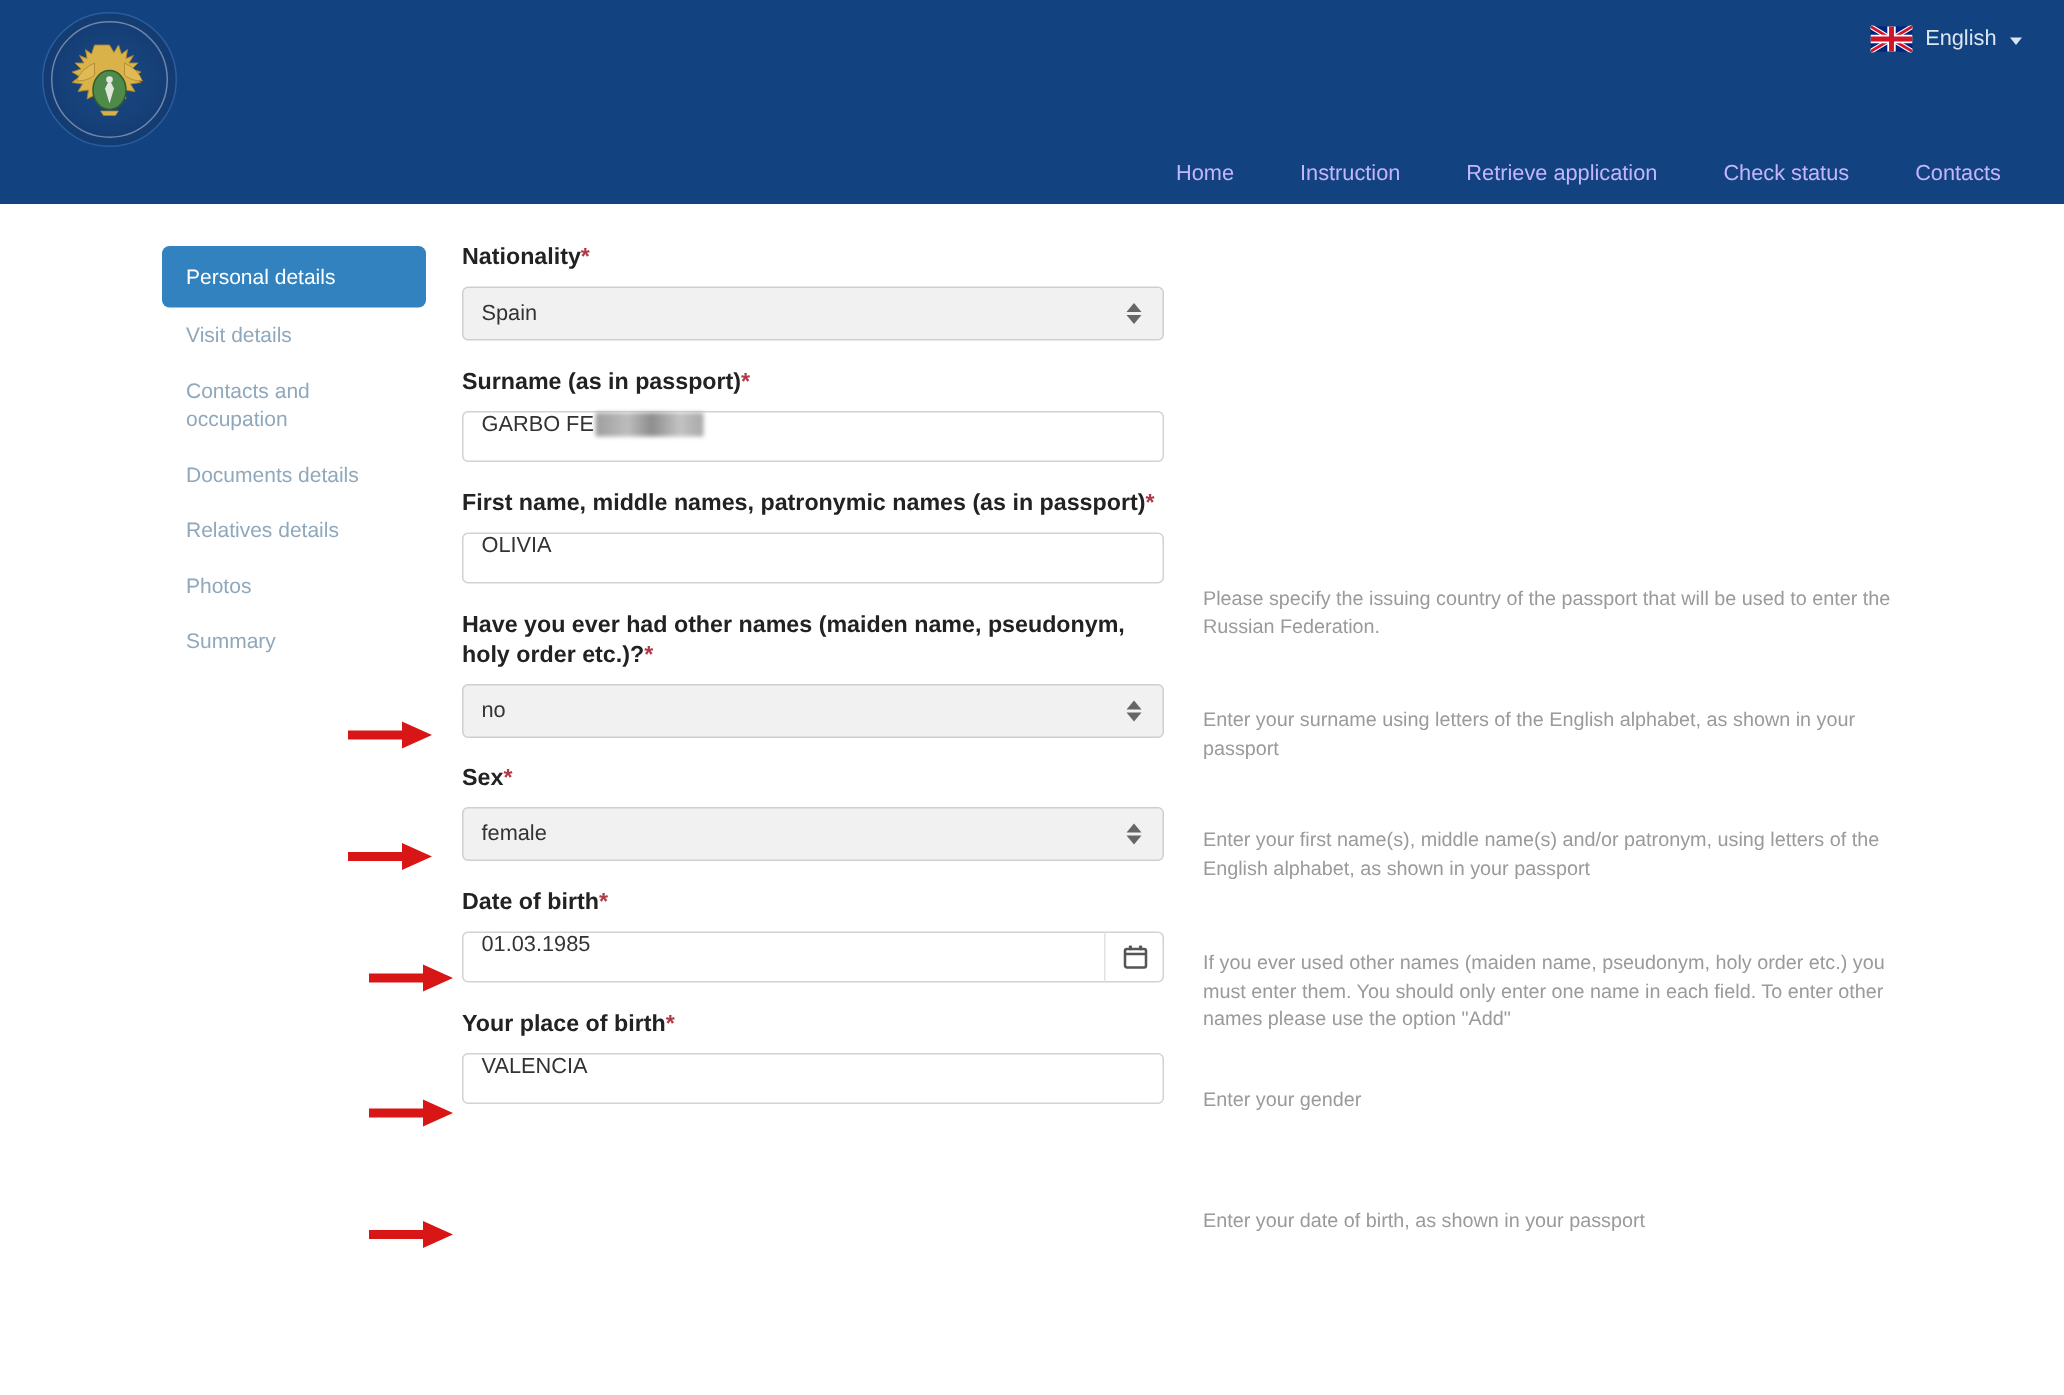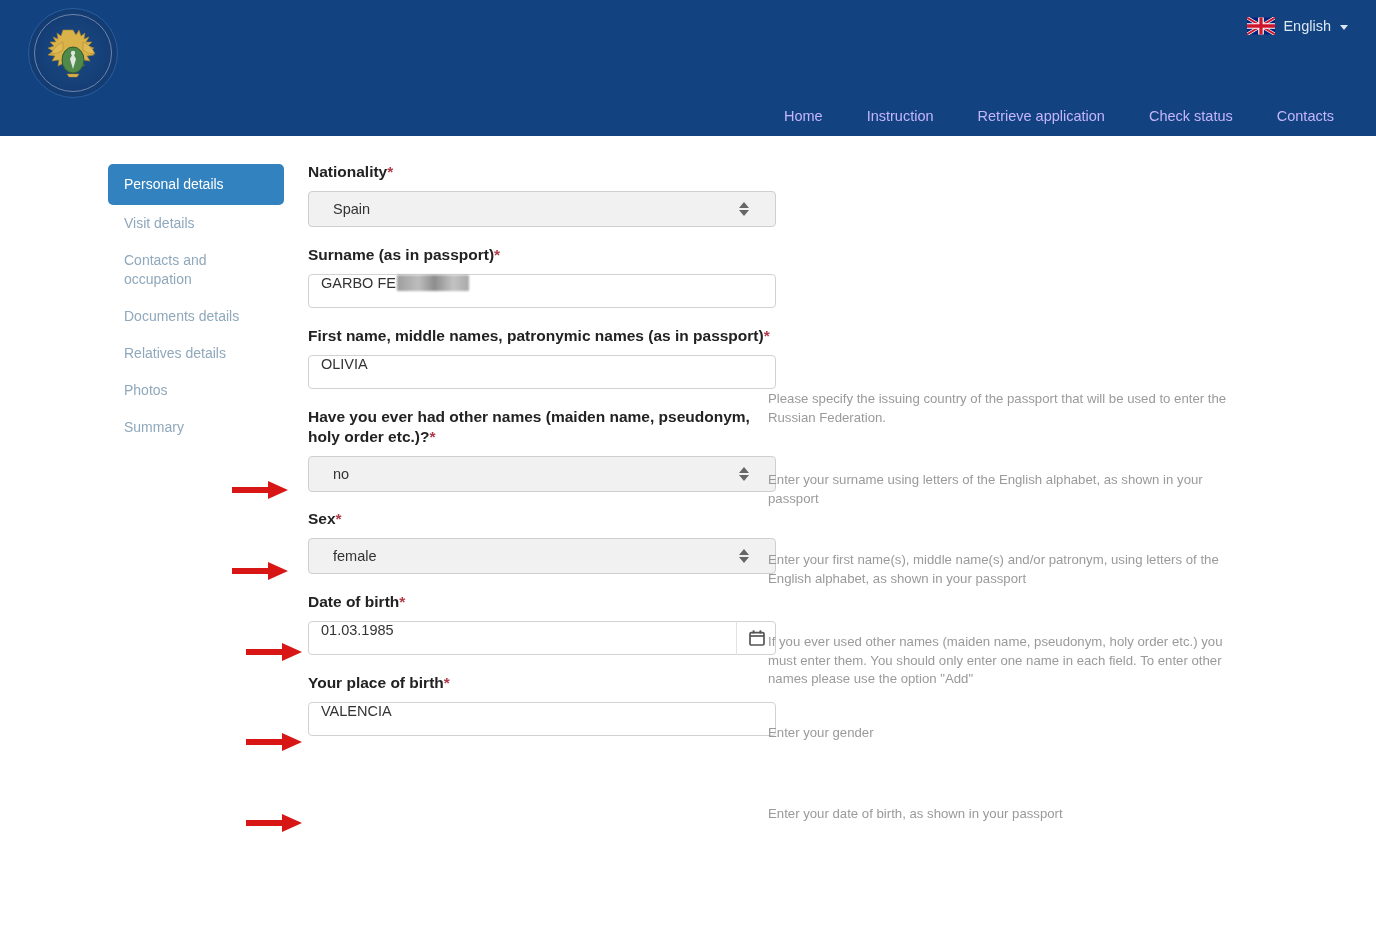--- a/index.html
+++ b/index.html
@@ -100,21 +100,21 @@
   .req { color: #b03a48; font-weight: bold; }
   .f-input {
     width: 468px; height: 34px; margin-top: 9px;
     border: 1px solid #d2d2d2; border-radius: 4px; background: #ffffff;
     font-family: "Liberation Sans", sans-serif; font-size: 14.5px; color: #333;
     padding: 0 12px; outline: none; display: flex; align-items: flex-start;
   }
   .f-select {
     width: 468px; height: 36px; margin-top: 9px;
     border: 1px solid #cfcfcf; border-radius: 4px; background: #f1f1f1;
-    font-size: 14.5px; color: #333; padding: 0 24px;
+    font-size: 14.5px; color: #333; padding: 0 12px;
     display: flex; align-items: center; justify-content: space-between;
     cursor: pointer;
   }
   .spin { display: flex; flex-direction: column; gap: 2px; margin-right: 2px; }
   .spin i {
     width: 0; height: 0; border-left: 5px solid transparent;
     border-right: 5px solid transparent; display: block;
   }
   .spin i.up { border-bottom: 6px solid #666; }
   .spin i.dn { border-top: 6px solid #666; }
@@ -127,21 +127,21 @@
     justify-content: center; cursor: pointer;
   }
   .redact-name {
     display: inline-block; width: 72px; height: 16px; margin-left: 1px;
     background: linear-gradient(90deg,#9e9e9e 0%,#bdbdbd 30%,#8d8d8d 52%,#c3c3c3 78%,#a8a8a8 100%);
     filter: blur(1.3px); border-radius: 1px; vertical-align: -3px;
   }
 
   
   .hint {
-    position: absolute; left: 768px; width: 470px;
+    position: absolute; left: 802px; width: 470px;
     font-size: 13.2px; line-height: 18.5px; color: #9a9a9a;
   }
 
   
   .arrow { position: absolute; width: 56px; height: 20px; }
 </style>
 </head>
 <body>
 
 <div class="page">

